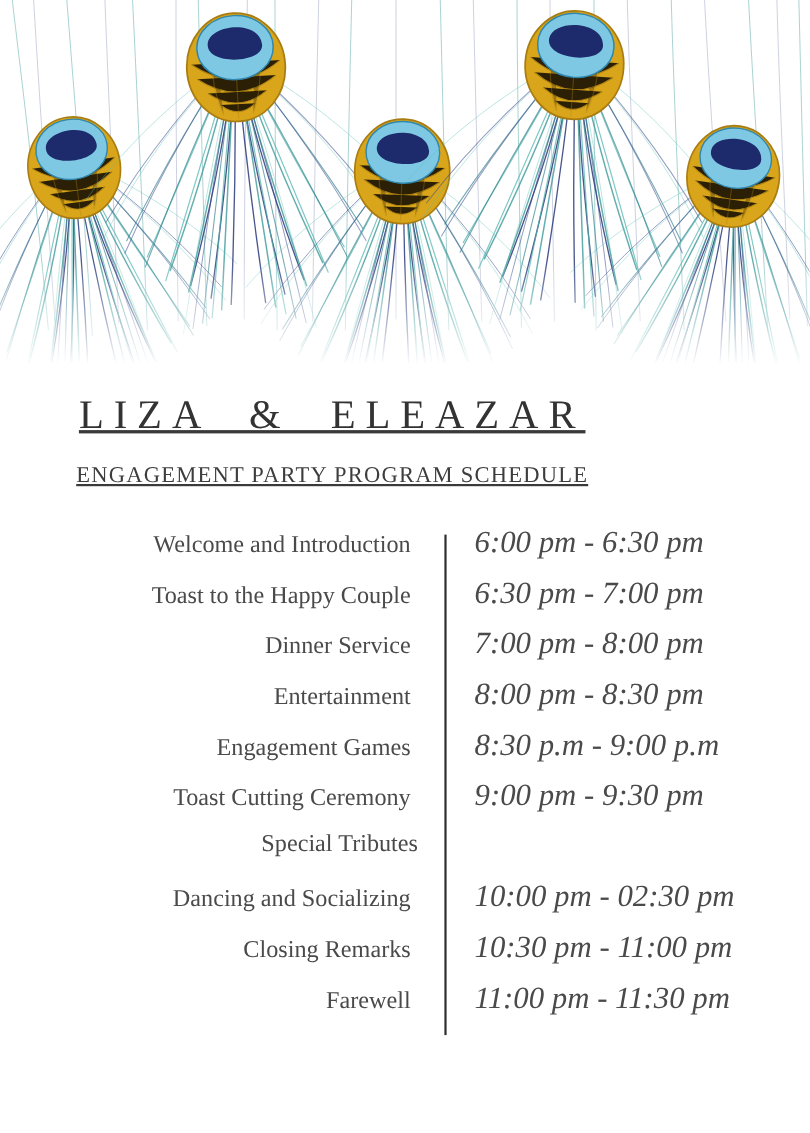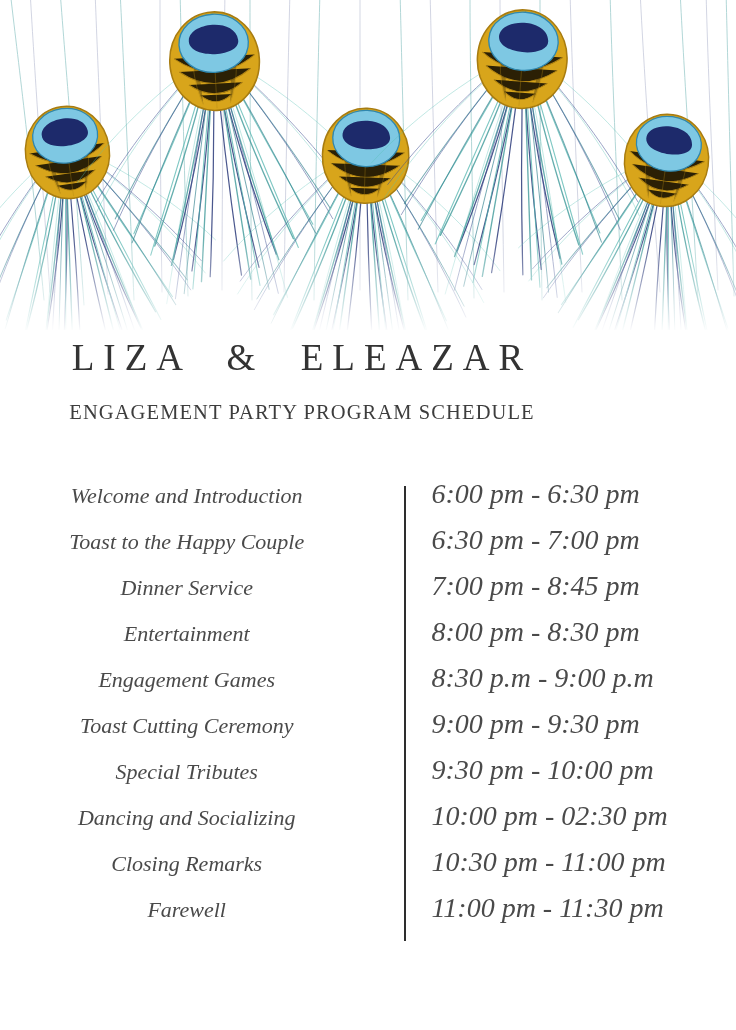--- a/index.html
+++ b/index.html
@@ -24,24 +24,25 @@
     height: 330px;
     overflow: hidden;
   }
   .feather-band svg {
     display: block;
   }
 
   
   .titles {
     position: absolute;
-    top: 336px;
+    top: 356px;
     left: 0;
     width: 604px;
     text-align: center;
+    text-decoration: underline;
   }
   .couple-names {
     font-family: "Liberation Serif", serif;
     font-size: 37px;
     letter-spacing: 9px;
     color: #333333;
     font-weight: 400;
     margin: 0;
     white-space: pre;
   }
@@ -70,23 +71,22 @@
     height: 455px;
     background: #2e2e2e;
   }
   .row {
     display: flex;
     align-items: baseline;
     height: 46px;
   }
   .event {
     width: 380px;
-    text-align: center;
+    text-align: right;
     padding-right: 26px;
-    font-style: italic;
     font-size: 22px;
     color: #4a4a4a;
     font-family: "Liberation Serif", serif;
     white-space: nowrap;
   }
   .time {
     width: 310px;
     text-align: left;
     padding-left: 32px;
     font-style: italic;
@@ -241,37 +241,36 @@
   <div class="row">
     <div class="event">Welcome and Introduction</div>
     <div class="time">6:00 pm - 6:30 pm</div>
   </div>
   <div class="row">
     <div class="event">Toast to the Happy Couple</div>
     <div class="time">6:30 pm - 7:00 pm</div>
   </div>
   <div class="row">
     <div class="event">Dinner Service</div>
-    <div class="time">7:00 pm - 8:45 pm</div>
+    <div class="time">7:00 pm - 8:00 pm</div>
   </div>
   <div class="row">
     <div class="event">Entertainment</div>
     <div class="time">8:00 pm - 8:30 pm</div>
   </div>
   <div class="row">
     <div class="event">Engagement Games</div>
     <div class="time">8:30 p.m - 9:00 p.m</div>
   </div>
   <div class="row">
     <div class="event">Toast Cutting Ceremony</div>
     <div class="time">9:00 pm - 9:30 pm</div>
   </div>
   <div class="row">
     <div class="event">Special Tributes</div>
-    <div class="time">9:30 pm - 10:00 pm</div>
   </div>
   <div class="row">
     <div class="event">Dancing and Socializing</div>
     <div class="time">10:00 pm - 02:30 pm</div>
   </div>
   <div class="row">
     <div class="event">Closing Remarks</div>
     <div class="time">10:30 pm - 11:00 pm</div>
   </div>
   <div class="row">

